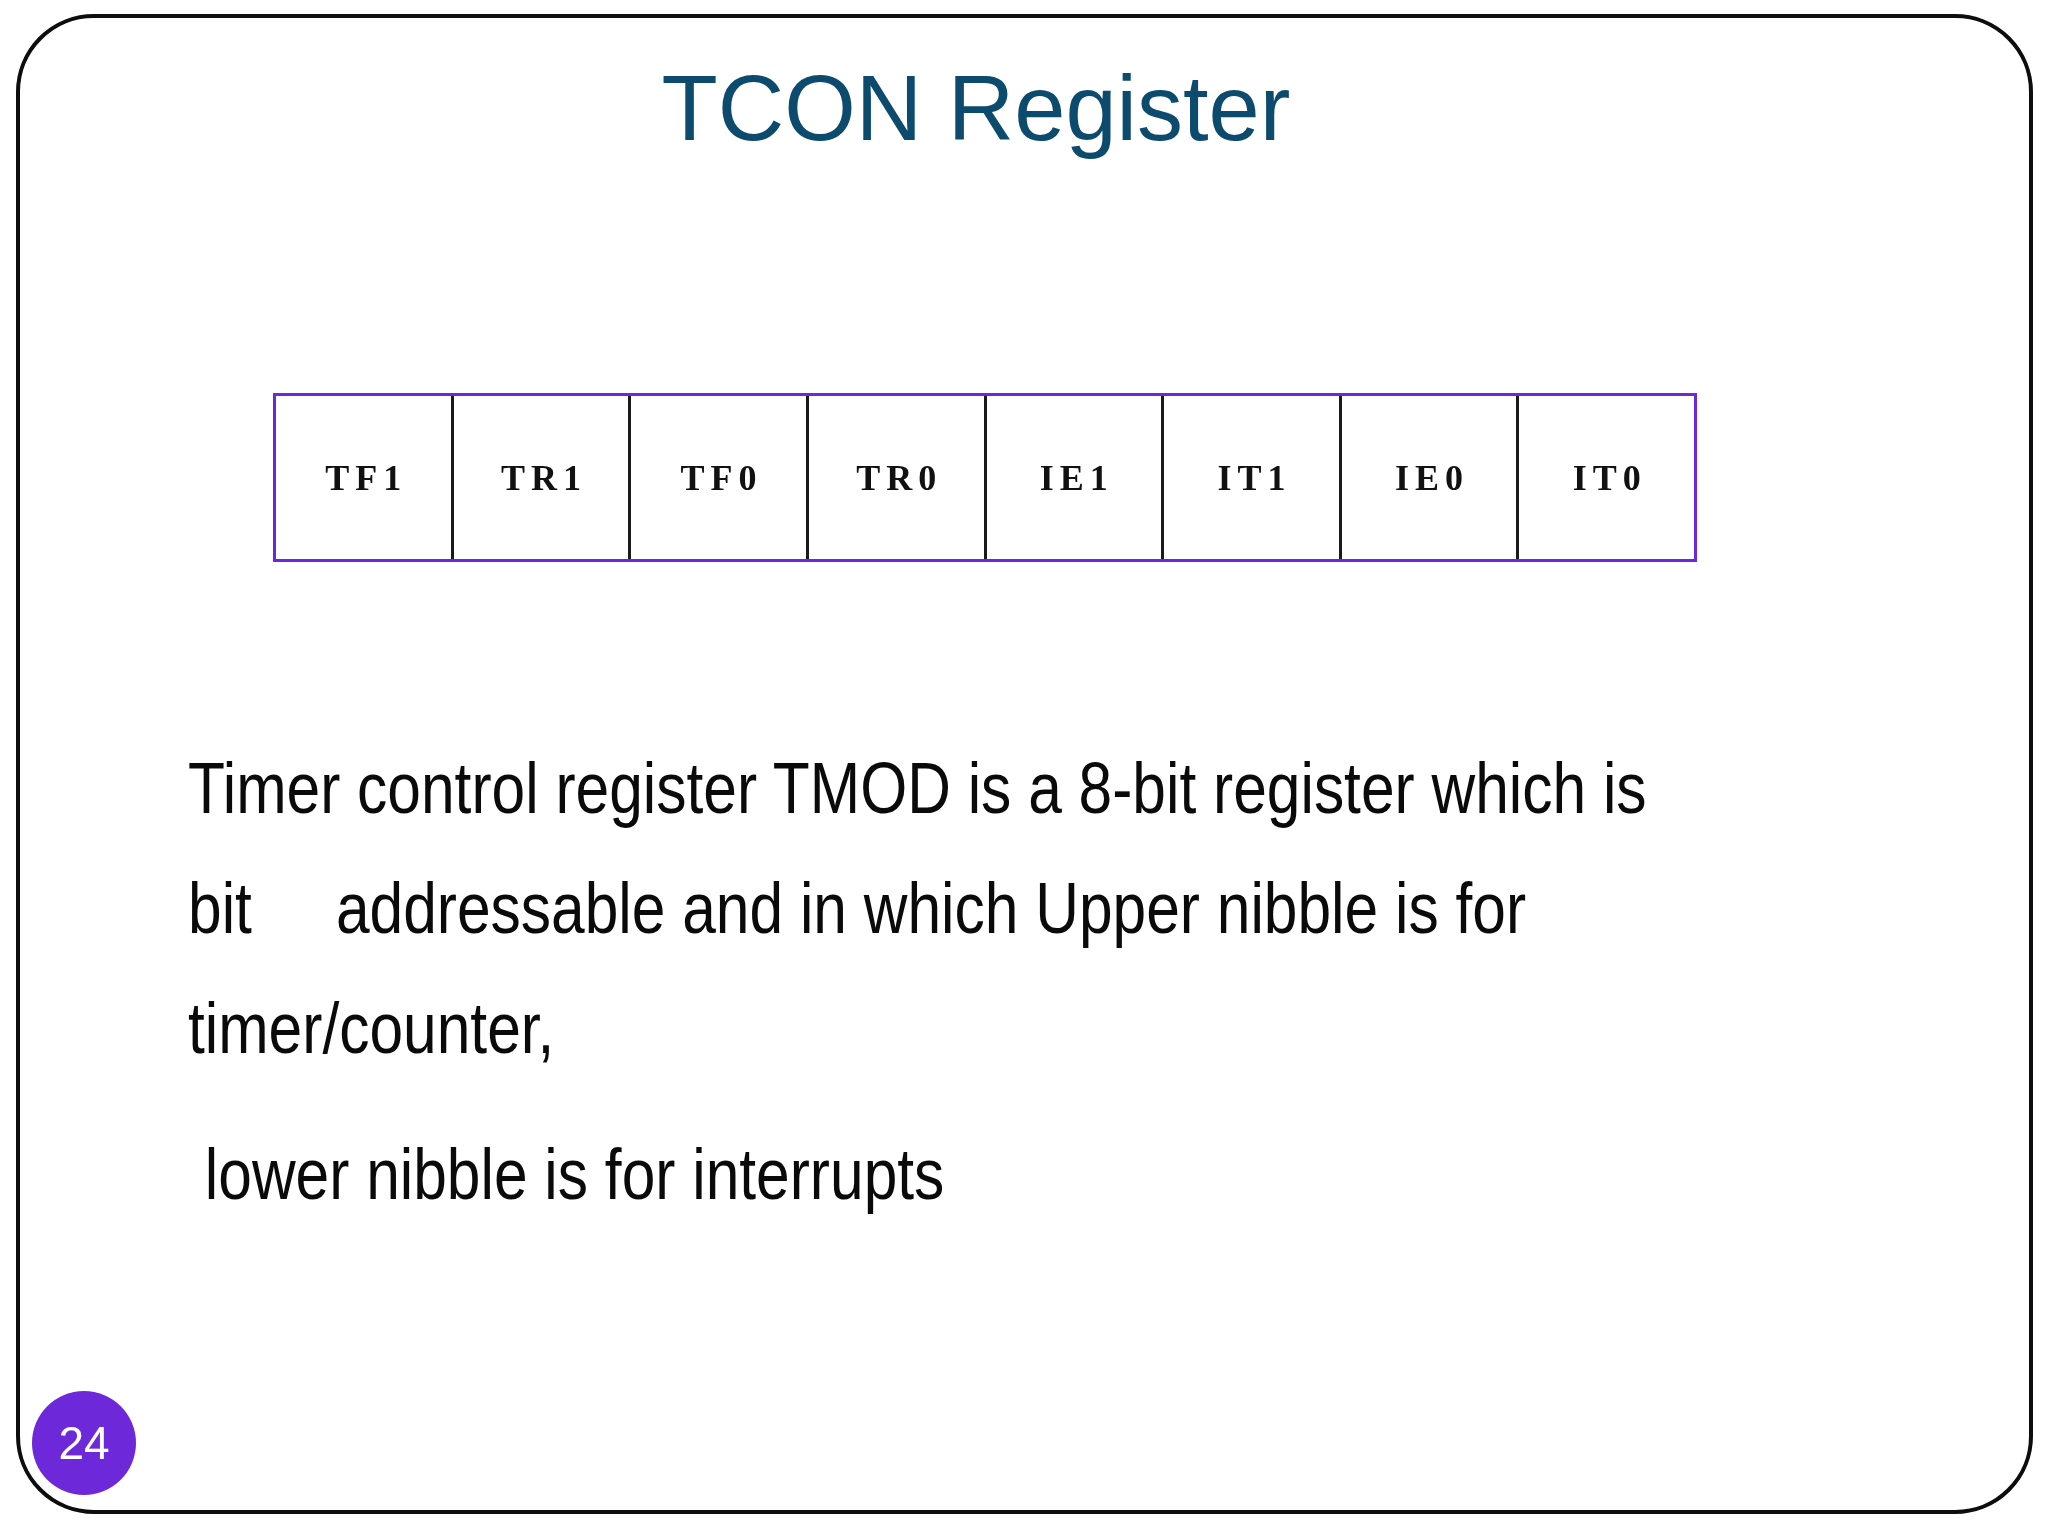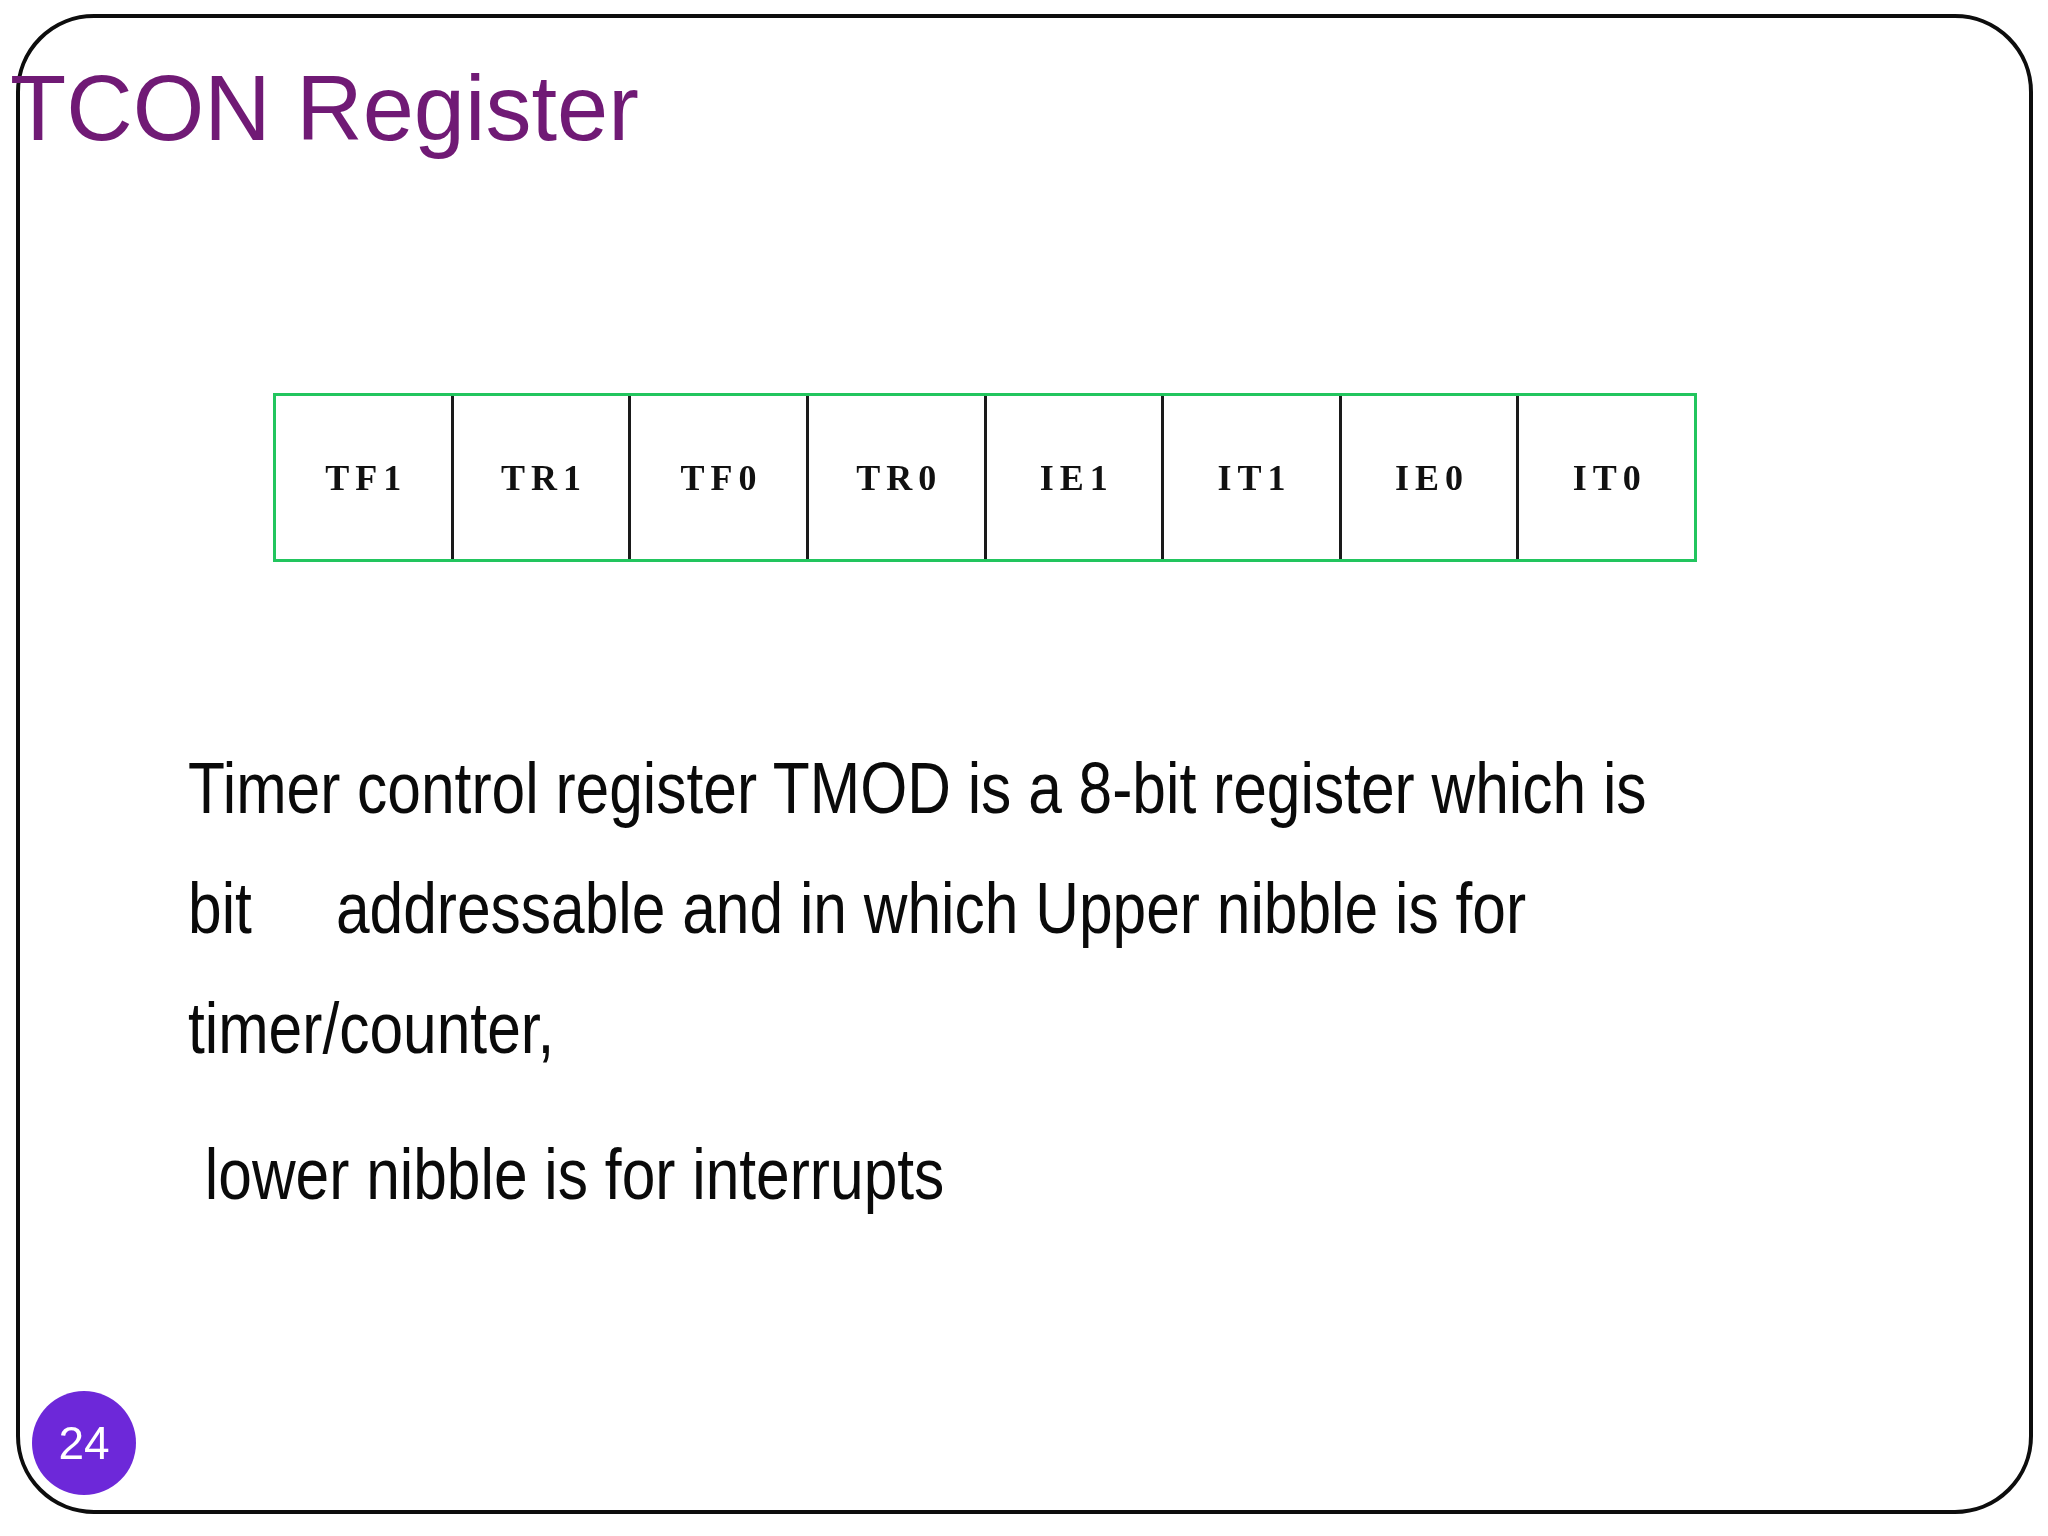--- a/index.html
+++ b/index.html
@@ -21,37 +21,38 @@
     left: 16px;
     top: 14px;
     width: 2009px;
     height: 1492px;
     border: 4px solid #0d0d0d;
     border-radius: 78px;
     background: #ffffff;
   }
   .slide-title {
     position: absolute;
-    left: 10px;
+    left: 0;
     top: 48px;
     width: 1952px;
     height: 120px;
     line-height: 120px;
     font-size: 92px;
+    text-align: center;
     white-space: pre;
-    color: #701a75;
+    color: #0c4a6e;
   }
   .reg-table {
     position: absolute;
     left: 273px;
     top: 393px;
     width: 1424px;
     height: 169px;
     display: flex;
-    border: 3px solid #22c55e;
+    border: 3px solid #6d28d9;
     box-sizing: border-box;
     background: #ffffff;
     justify-content: center;
   }
   .reg-cell {
     flex: 1 1 0;
     border-right: 3px solid #1a1a1a;
     display: flex;
     align-items: center;
     justify-content: center;

